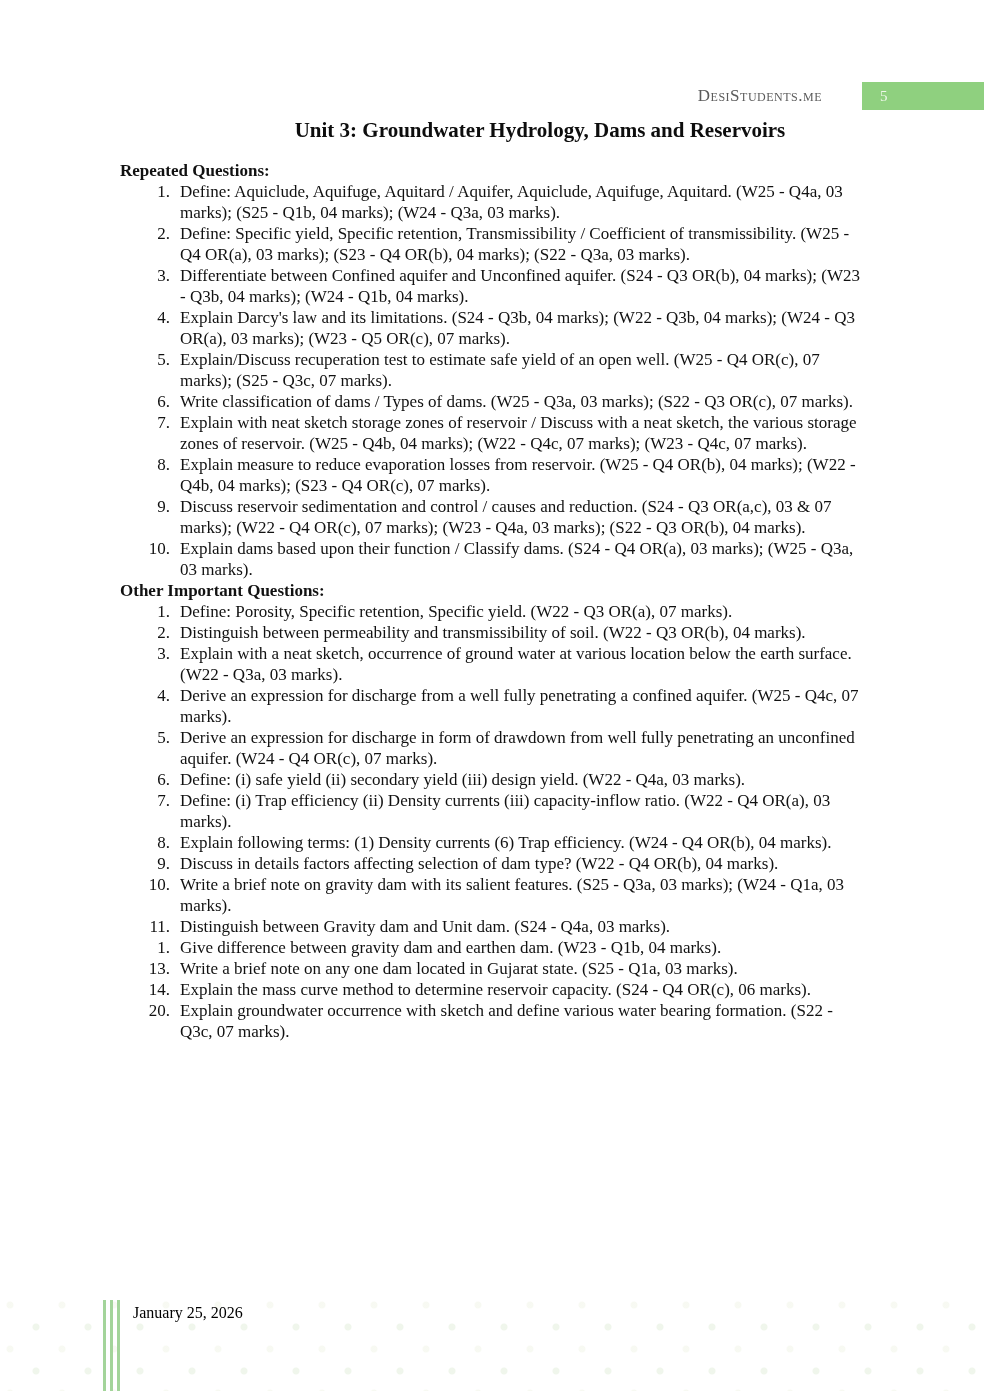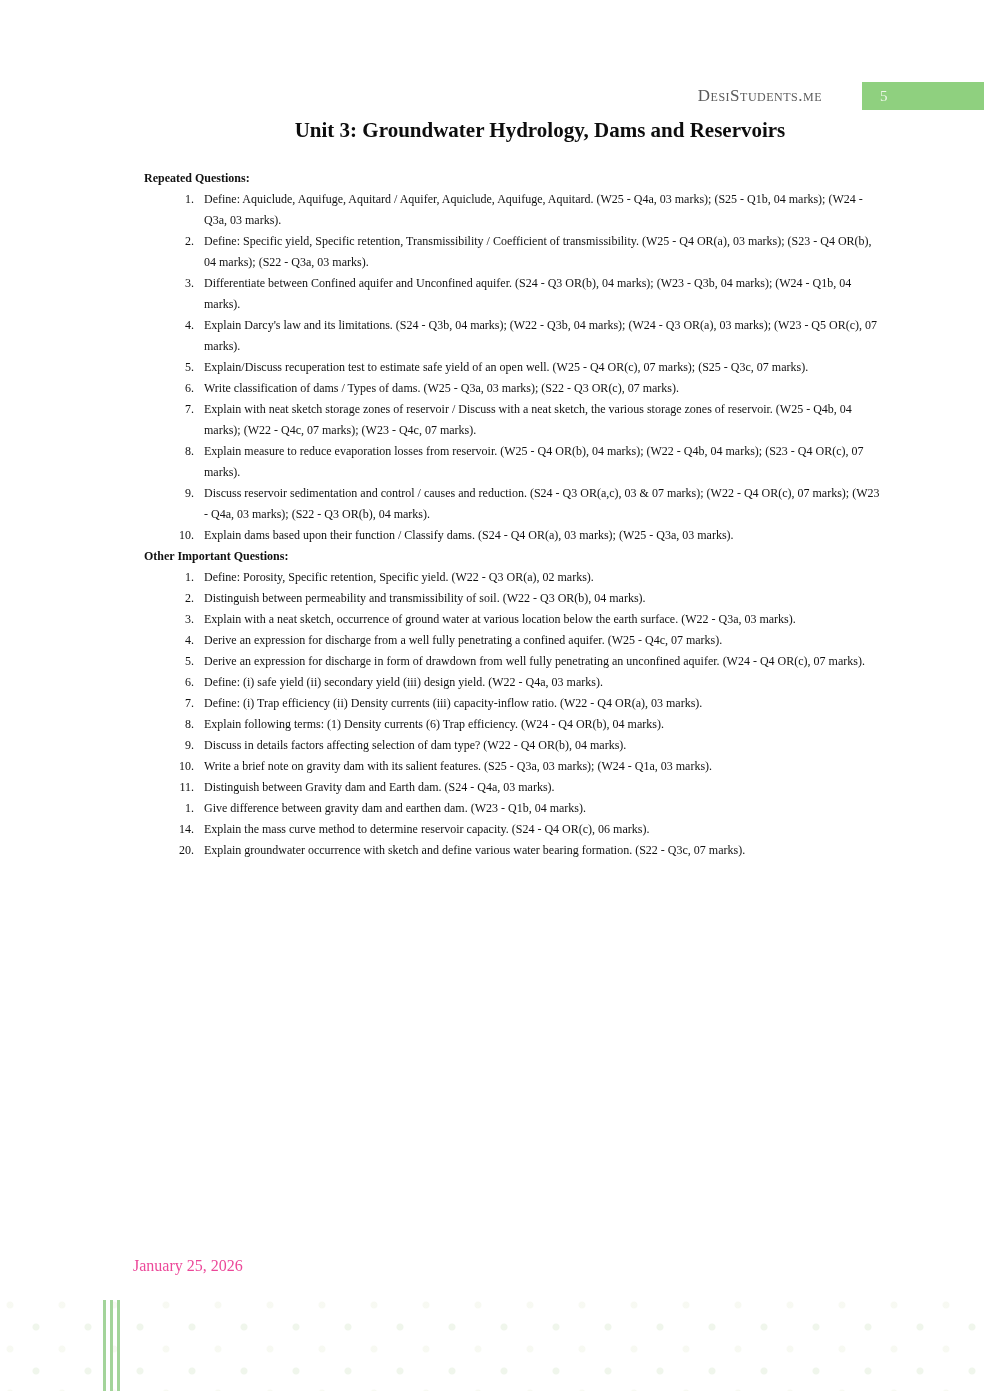--- a/index.html
+++ b/index.html
@@ -52,26 +52,25 @@
     text-align: center;
     font-size: 21px;
     font-weight: bold;
     color: #0d0d0d;
     padding-left: 48px;
   }
 
   
   .content {
     position: absolute;
-    top: 168px;
+    top: 160px;
     left: 120px;
     width: 744px;
-    font-size: 12px;
+    font-size: 17px;
     line-height: 21px;
-    margin-left: 24px;
   }
   .section-heading {
     font-weight: bold;
   }
   .q-item {
     display: flex;
     align-items: flex-start;
   }
   .q-num {
     flex: none;
@@ -110,23 +109,23 @@
   }
   .footer-lines i {
     display: block;
     width: 3px;
     height: 100%;
     background: var(--line-green, #a3d49a);
   }
   .footer-date {
     position: absolute;
     left: 133px;
-    top: 1257px;
+    top: 1304px;
     font-size: 16px;
-    color: #ec4899;
+    color: #000000;
   }
 </style>
 </head>
 <body>
 
 <div class="page">
 
   <div class="header">
     <span class="site-name">DesiStudents.me</span>
     <span class="page-badge">5</span>
@@ -172,21 +171,21 @@
         <span class="q-num">9.</span>
         <span class="q-text"><span class="q-bold">Discuss reservoir sedimentation and control / causes and reduction.</span><span class="q-refs"> (S24 - Q3 OR(a,c), 03 &amp; 07 marks); (W22 - Q4 OR(c), 07 marks); (W23 - Q4a, 03 marks); (S22 - Q3 OR(b), 04 marks).</span></span>
       </div>
       <div class="q-item">
         <span class="q-num">10.</span>
         <span class="q-text"><span class="q-bold">Explain dams based upon their function / Classify dams.</span><span class="q-refs"> (S24 - Q4 OR(a), 03 marks); (W25 - Q3a, 03 marks).</span></span>
       </div>
       <div class="section-heading">Other Important Questions:</div>
       <div class="q-item">
         <span class="q-num">1.</span>
-        <span class="q-text"><span class="q-bold">Define: Porosity, Specific retention, Specific yield.</span><span class="q-refs"> (W22 - Q3 OR(a), 02 marks).</span></span>
+        <span class="q-text"><span class="q-bold">Define: Porosity, Specific retention, Specific yield.</span><span class="q-refs"> (W22 - Q3 OR(a), 07 marks).</span></span>
       </div>
       <div class="q-item">
         <span class="q-num">2.</span>
         <span class="q-text"><span class="q-bold">Distinguish between permeability and transmissibility of soil.</span><span class="q-refs"> (W22 - Q3 OR(b), 04 marks).</span></span>
       </div>
       <div class="q-item">
         <span class="q-num">3.</span>
         <span class="q-text"><span class="q-bold">Explain with a neat sketch, occurrence of ground water at various location below the earth surface.</span><span class="q-refs"> (W22 - Q3a, 03 marks).</span></span>
       </div>
       <div class="q-item">
@@ -212,25 +211,29 @@
       <div class="q-item">
         <span class="q-num">9.</span>
         <span class="q-text"><span class="q-bold">Discuss in details factors affecting selection of dam type?</span><span class="q-refs"> (W22 - Q4 OR(b), 04 marks).</span></span>
       </div>
       <div class="q-item">
         <span class="q-num">10.</span>
         <span class="q-text"><span class="q-bold">Write a brief note on gravity dam with its salient features.</span><span class="q-refs"> (S25 - Q3a, 03 marks); (W24 - Q1a, 03 marks).</span></span>
       </div>
       <div class="q-item">
         <span class="q-num">11.</span>
-        <span class="q-text"><span class="q-bold">Distinguish between Gravity dam and Earth dam.</span><span class="q-refs"> (S24 - Q4a, 03 marks).</span></span>
+        <span class="q-text"><span class="q-bold">Distinguish between Gravity dam and Unit dam.</span><span class="q-refs"> (S24 - Q4a, 03 marks).</span></span>
       </div>
       <div class="q-item">
         <span class="q-num">1.</span>
         <span class="q-text"><span class="q-bold">Give difference between gravity dam and earthen dam.</span><span class="q-refs"> (W23 - Q1b, 04 marks).</span></span>
+      </div>
+      <div class="q-item">
+        <span class="q-num">13.</span>
+        <span class="q-text"><span class="q-bold">Write a brief note on any one dam located in Gujarat state.</span><span class="q-refs"> (S25 - Q1a, 03 marks).</span></span>
       </div>
       <div class="q-item">
         <span class="q-num">14.</span>
         <span class="q-text"><span class="q-bold">Explain the mass curve method to determine reservoir capacity.</span><span class="q-refs"> (S24 - Q4 OR(c), 06 marks).</span></span>
       </div>
       <div class="q-item">
         <span class="q-num">20.</span>
         <span class="q-text"><span class="q-bold">Explain groundwater occurrence with sketch and define various water bearing formation.</span><span class="q-refs"> (S22 - Q3c, 07 marks).</span></span>
       </div>
     </div>

